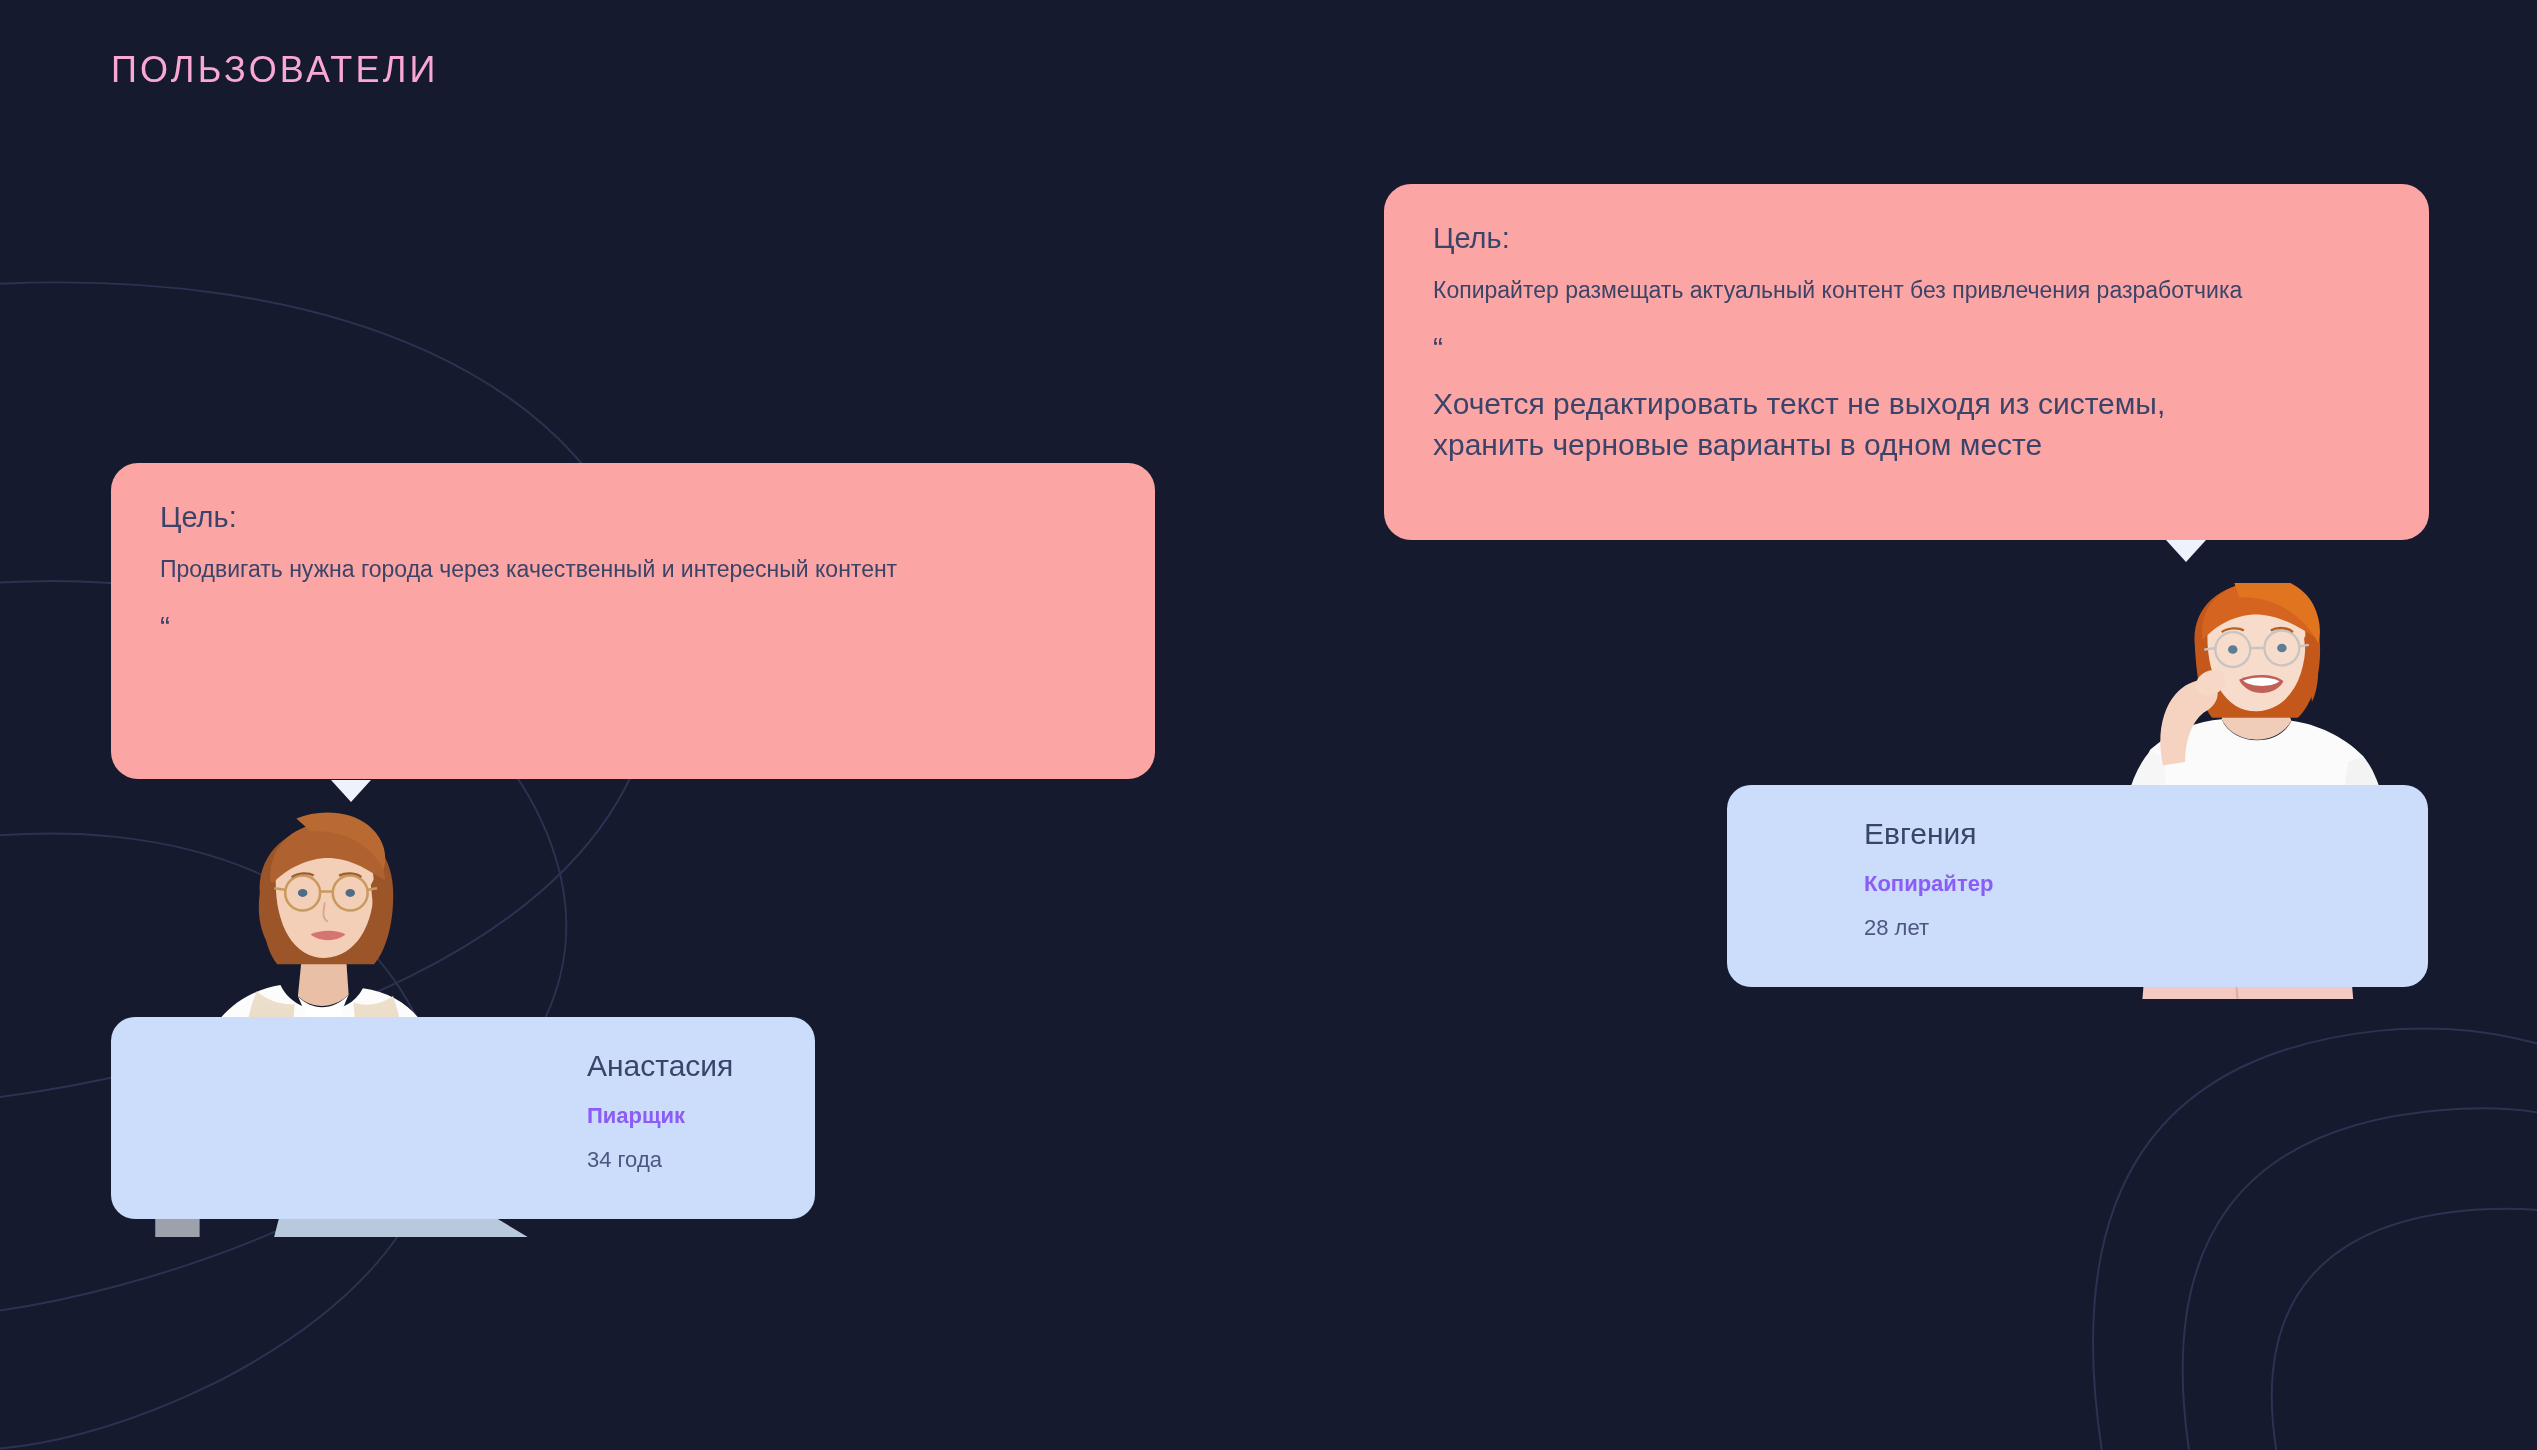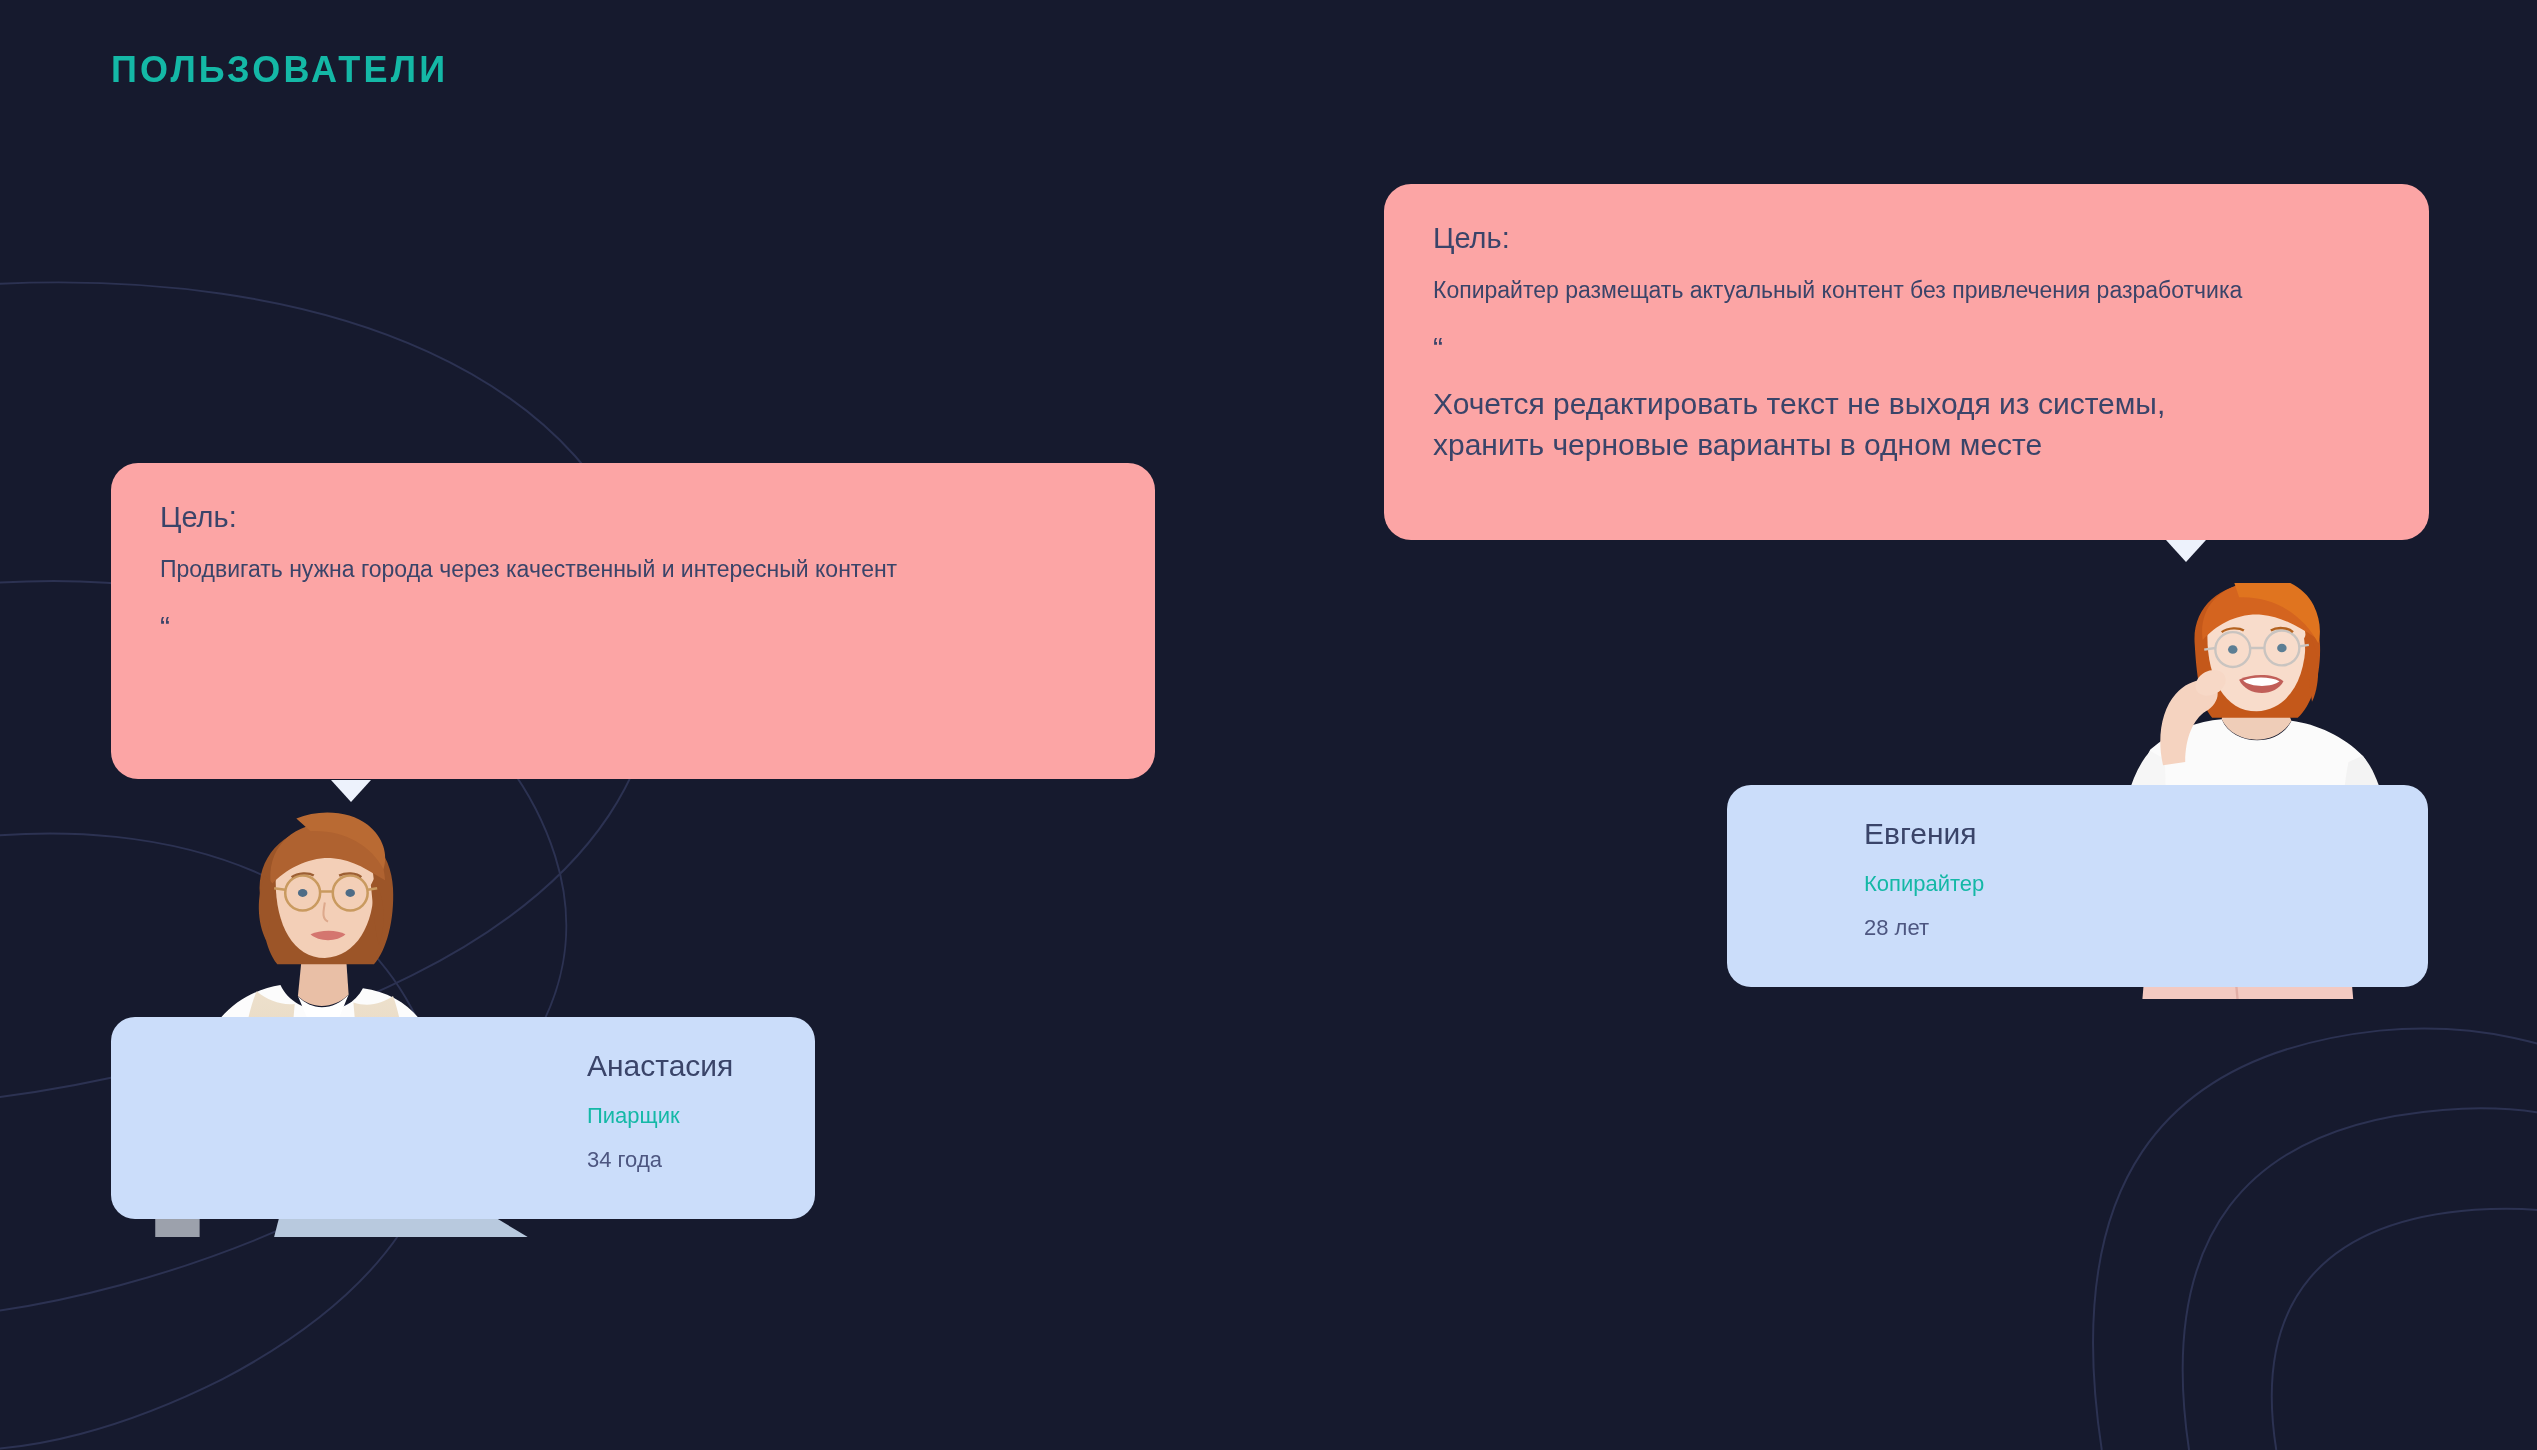--- a/index.html
+++ b/index.html
@@ -10,23 +10,23 @@
     overflow:hidden;position:relative;
   }
   #stage{position:absolute;inset:0;width:2538px;height:1450px;overflow:hidden;}
 
   
   .bg-decor{position:absolute;inset:0;width:2538px;height:1450px;pointer-events:none;}
 
   
   .page-title{
     position:absolute;left:111px;top:49px;
-    font-size:36px;font-weight:bold;
+    font-size:36px;font-weight:normal;
     letter-spacing:3.2px;
-    color:#14b8a6;
+    color:#f9a8d4;
     white-space:nowrap;
   }
 
   
   .bubble{
     position:absolute;
     background:#fca5a5;
     border-radius:27px;
     box-sizing:border-box;
   }
@@ -60,21 +60,21 @@
     background:#CBDDFA;
     border-radius:24px;
     overflow:hidden;
   }
   .card-text{position:absolute;}
   .person-name{
     font-size:30px;color:#3A4469;font-weight:400;
     line-height:1;margin:0 0 24px 0;white-space:nowrap;
   }
   .person-role{
-    font-size:22px;color:#14b8a6;font-weight:400;
+    font-size:22px;color:#8b5cf6;font-weight:700;
     line-height:1;margin:0 0 22px 0;white-space:nowrap;
   }
   .person-age{
     font-size:22px;color:#4D5680;font-weight:400;
     line-height:1;margin:0;white-space:nowrap;
   }
 
   
   .photo{position:absolute;pointer-events:none;}
 </style>

